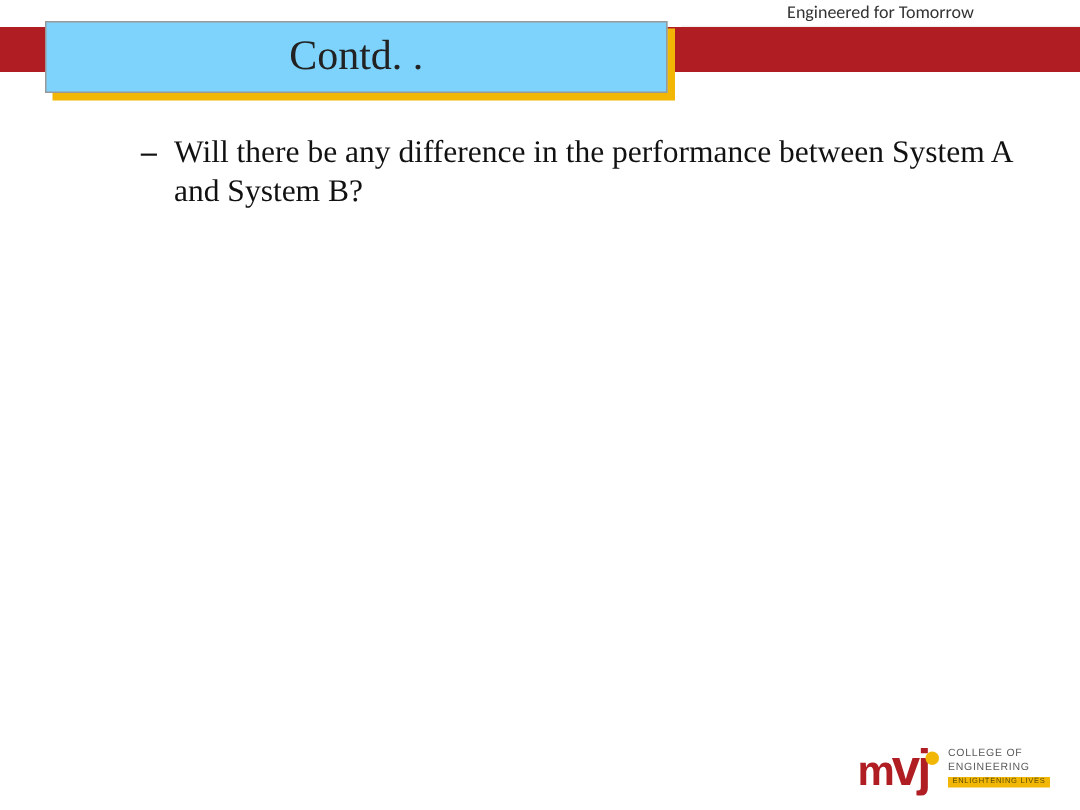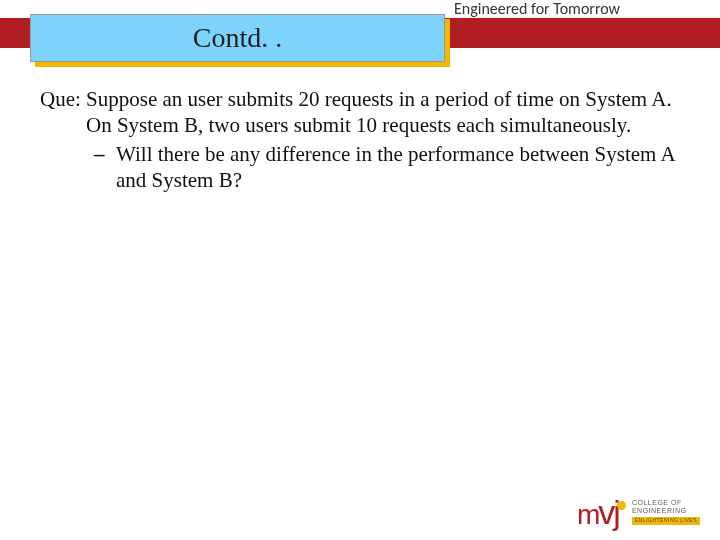--- a/index.html
+++ b/index.html
@@ -20,23 +20,23 @@
     background: #b01e24;
   }
   .tagline {
     position: absolute;
     top: 0;
     left: 454px;
     width: 266px;
     height: 18px;
     background: #fff;
     font-family: Calibri, Arial, sans-serif;
-    font-size: 16px;
+    font-size: 12px;
     color: #333;
-    text-align: left;
+    text-align: center;
     line-height: 18px;
     border-bottom: 1px solid rgba(0,0,0,0.05);
   }
   .tab-shadow {
     position: absolute;
     top: 19px;
     left: 35px;
     width: 415px;
     height: 48px;
     background: #f2b705;
@@ -80,21 +80,21 @@
   .logo {
     position: absolute;
     right: 20px;
     bottom: 14px;
     display: flex;
     align-items: center;
     gap: 6px;
   }
   .logo-mark {
     font-family: Arial, Helvetica, sans-serif;
-    font-weight: 400;
+    font-weight: 700;
     font-size: 28px;
     color: #b01e24;
     letter-spacing: -2px;
     line-height: 0.8;
     position: relative;
   }
   .logo-mark .vj {
     font-size: 34px;
   }
   .logo-mark .dot {
@@ -127,24 +127,20 @@
 <body>
 
 <div class="tagline">Engineered for Tomorrow</div>
 <div class="banner"></div>
 <div class="tab-shadow"></div>
 <div class="tab">
   <span class="tab-title">Contd. .</span>
 </div>
 
 <div class="content">
-  <div class="q-line">
-    <span>Que:</span>
-    <span>Suppose an user  submits 20 requests in a period of time on System A. On System B, two users submit 10 requests each simultaneously.</span>
-  </div>
   <div class="bullet-wrap">
     <span class="bullet-dash">–</span>
     <span class="bullet-text">Will there be any difference in the performance between System A and System B?</span>
   </div>
 </div>
 
 <div class="logo">
   <span class="logo-mark">
     <span>m</span><span class="vj">vj</span><span class="dot"></span>
   </span>

